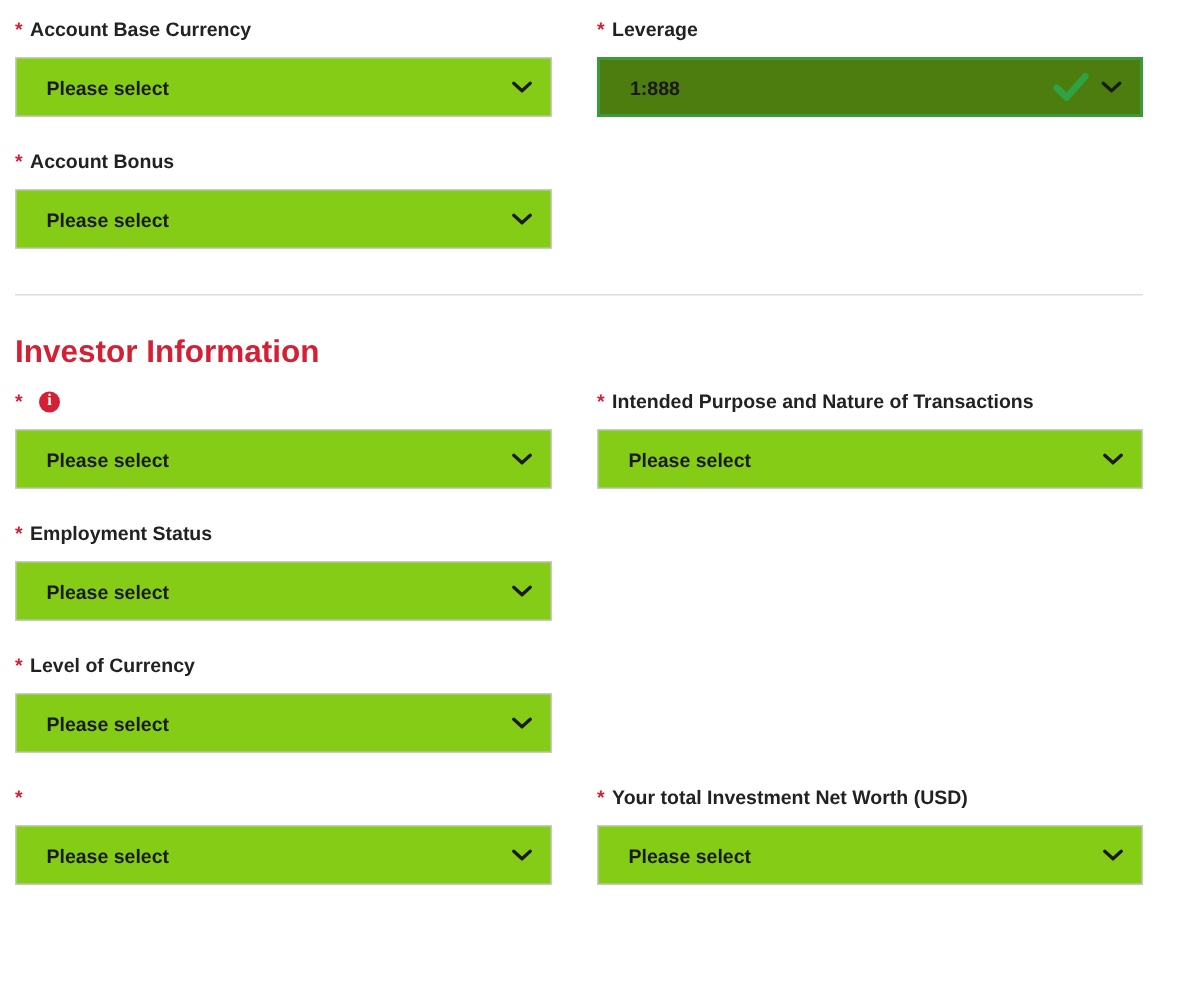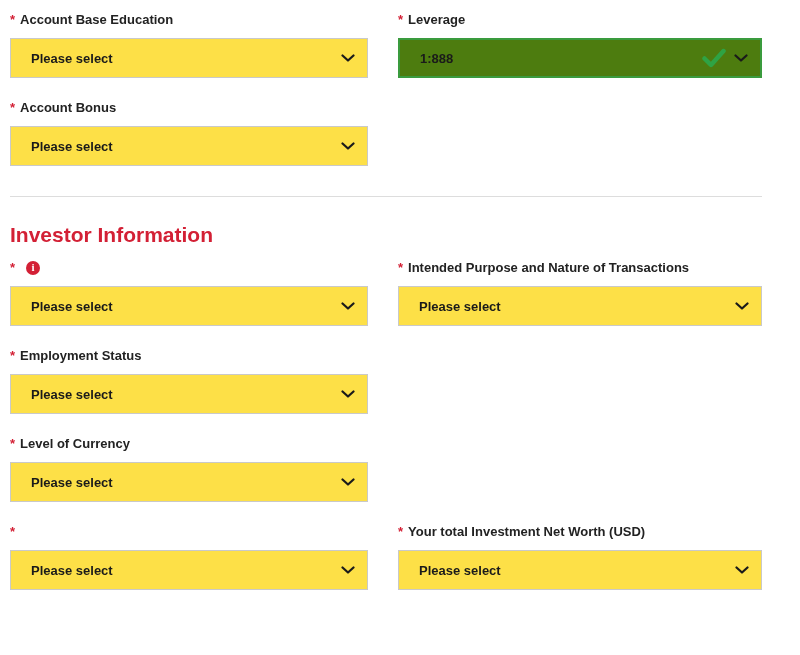--- a/index.html
+++ b/index.html
@@ -67,21 +67,21 @@
     font-family: "Liberation Serif", serif;
     font-size: 11px;
     font-weight: 700;
     margin-left: 6px;
     cursor: pointer;
   }
   .select-box {
     position: relative;
     height: 40px;
     box-sizing: border-box;
-    background: #fde047;
+    background: #84cc16;
     border: 1px solid #c9c9c9;
     display: flex;
     align-items: center;
     padding: 0 40px 0 20px;
     font-size: 13px;
     font-weight: 700;
     color: #1a1a1a;
     cursor: pointer;
   }
   .select-box.valid {
@@ -114,21 +114,21 @@
 <body>
 
 <div class="container">
 
 
   <div class="grid">
 
     <div class="form-group col1 r1">
       <div class="field-label">
         <span class="req">*</span>
-        <span>Account Base Education</span>
+        <span>Account Base Currency</span>
       </div>
       <div class="select-box">
         <span>Please select</span>
         <span class="chevron">
           <svg width="14" height="8" viewBox="0 0 14 8">
               <path d="M1.5 1.5 L7 6.5 L12.5 1.5" stroke="#1a1a1a" stroke-width="2.2" fill="none" stroke-linecap="round" stroke-linejoin="round"></path>
             </svg>
         </span>
       </div>
     </div>

